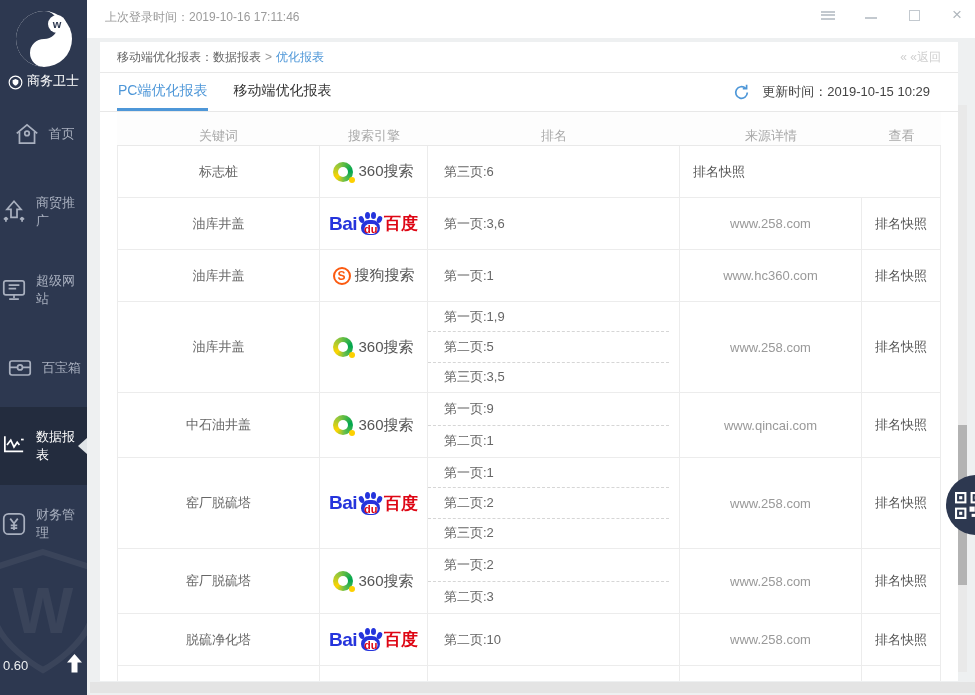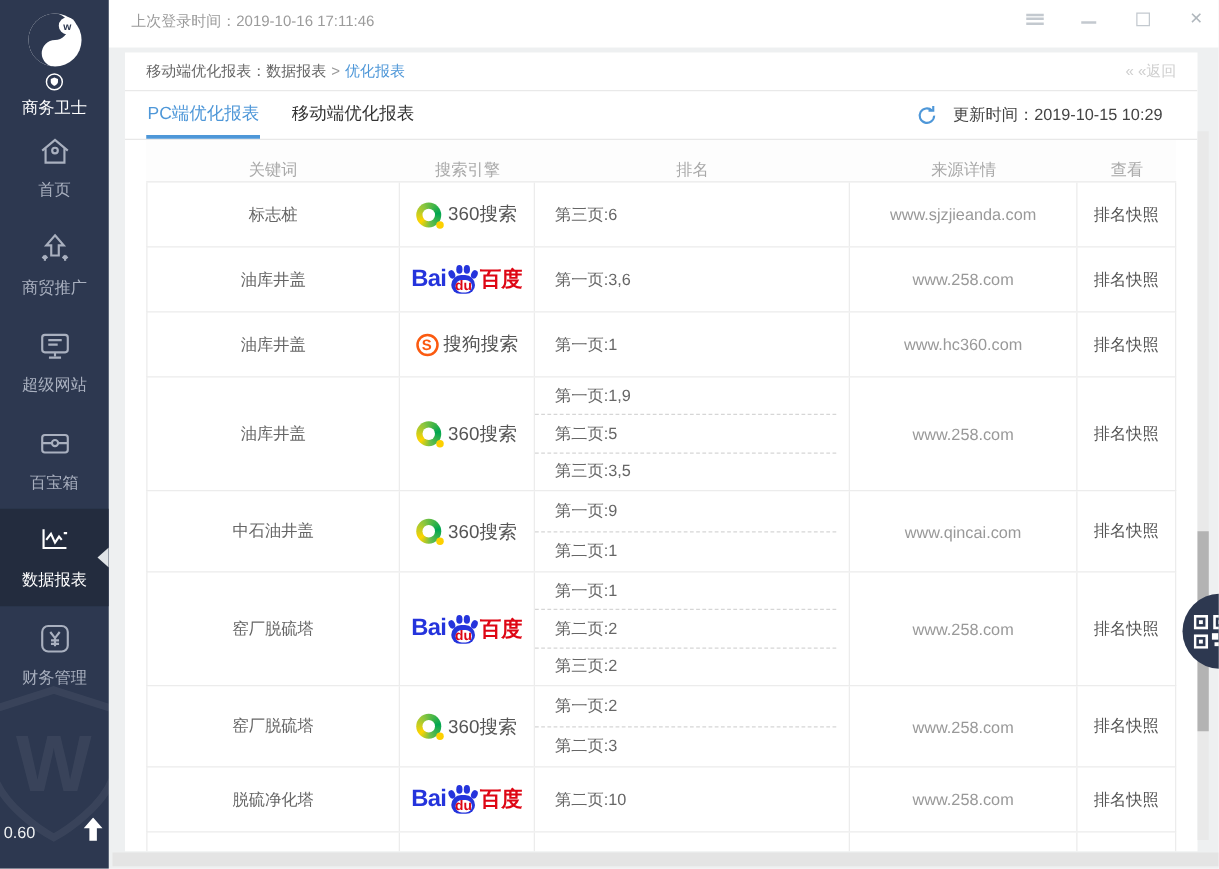--- a/index.html
+++ b/index.html
@@ -7,23 +7,23 @@
   body {
     position:relative;
     background:#eef0f1;
     font-family:"Liberation Sans","DejaVu Sans",sans-serif;
     color:#666;
   }
 
   
   .sidebar { position:absolute; left:0; top:0; width:87px; height:695px; background:#2d3850; z-index:3; overflow:hidden; }
   .brand { padding-top:10px; display:flex; flex-direction:column; align-items:center; height:95px; }
-  .brand-row { display:flex; align-items:center; gap:4px; margin-top:4px; color:#fff; font-size:13px;flex-direction:column; }
+  .brand-row { display:flex; align-items:flex-end; gap:4px; margin-top:4px; color:#fff; font-size:13px; }
   .side-nav { }
-  .side-item { height:78px; display:flex; flex-direction:column; align-items:center; justify-content:center; gap:8px;
+  .side-item { height:78px; display:flex; flex-direction:row; align-items:center; justify-content:center; gap:8px;
     color:#a9b0bf; font-size:13px; cursor:pointer; position:relative; }
   .side-item.active { background:#232c3e; color:#fff; }
   .side-item.active::after { content:""; position:absolute; right:0; top:50%; transform:translateY(-50%);
     border-top:8px solid transparent; border-bottom:8px solid transparent; border-right:9px solid #e0e4e7; }
   .side-item svg { display:block; }
   .watermark { position:absolute; left:-16px; top:548px; opacity:0.06; }
   .version { position:absolute; left:3px; top:658px; color:#eef0f1; font-size:13px; }
   .to-top { position:absolute; left:66px; top:654px; cursor:pointer; }
 
   
@@ -244,21 +244,20 @@
     <div class="cell c-kw">标志桩</div>
     <div class="cell c-eng">
   <span class="logo360">
     <i class="ring360"></i>
     <span class="l360">360搜索</span>
   </span>
 </div>
     <div class="cell c-rank">
             <div class="rank-line">第三页:6</div>
           </div>
-    <div class="cell c-src">www.sjzjieanda.com</div>
     <div class="cell c-view">排名快照</div>
   </div>
         <div class="trow" style="height: 52px;">
     <div class="cell c-kw">油库井盖</div>
     <div class="cell c-eng">
   <span class="logoBaidu">
     <b class="bai">Bai</b>
     <span class="paw">
       <i class="toe t1"></i>
                 <i class="toe t2"></i>

